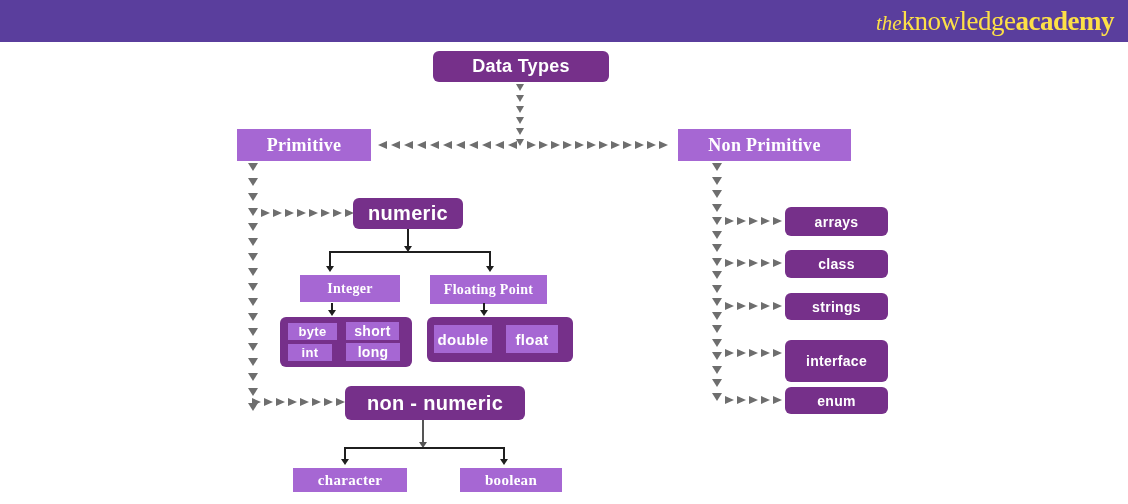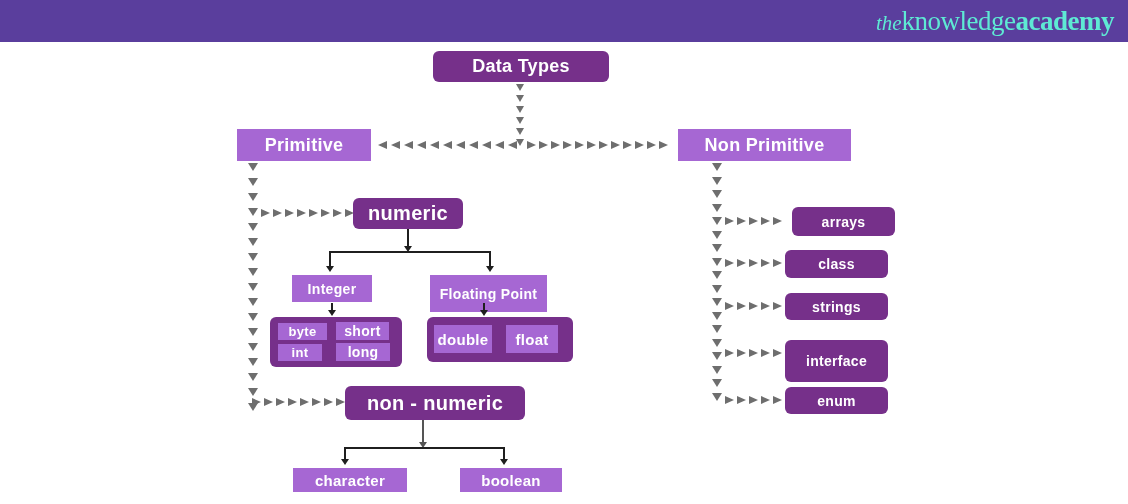--- a/index.html
+++ b/index.html
@@ -8,35 +8,35 @@
 
   .stage { position: absolute; left: 0; top: 0; width: 1128px; height: 504px; }
 
   
   .header {
     position: absolute; left: 0; top: 0; width: 1128px; height: 42px;
     background: var(--header-bg, #5a3e9d);
   }
   .logo {
     position: absolute; right: 14px; top: 50%; transform: translateY(-50%);
-    color: #5eead4; font-family: "Liberation Serif", serif; white-space: nowrap;
+    color: #fde047; font-family: "Liberation Serif", serif; white-space: nowrap;
     line-height: 1;
   }
   .logo .the { font-style: italic; font-size: 21px; font-weight: 400; }
   .logo .knowledge { font-size: 27px; font-weight: 400; letter-spacing: -0.5px; }
   .logo .academy { font-size: 27px; font-weight: 700; letter-spacing: -0.5px; }
 
   
   .node {
     position: absolute; display: flex; align-items: center; justify-content: center;
     color: var(--text-white, #fff); font-weight: 700; letter-spacing: 0.3px;
     text-align: center; white-space: nowrap;
   }
   .dark  { background: var(--box-dark, #76308a); border-radius: 6px; }
-  .light { background: var(--box-light, #a667d3); }
+  .light { background: var(--box-light, #a667d3); font-family: Liberation Serif, serif; }
 
   .fs18 { font-size: 18px; }
   .fs17 { font-size: 20px; }
   .fs15 { font-size: 15px; }
   .fs14 { font-size: 14px; }
   .fs13 { font-size: 13px; }
 
   
   .chain { position: absolute; display: flex; }
   .chain.row { flex-direction: row; align-items: center; }
@@ -157,29 +157,29 @@
   <div class="node dark fs17" style="left:353px; top:198px; width:110px; height:31px;">numeric</div>
 
   <div class="line" style="left:407px; top:229px; width:2px; height:18px;"></div>
   <div class="ah" style="left:404px; top:246px;"></div>
   <div class="line" style="left:330px; top:251px; width:160px; height:2px;"></div>
   <div class="line" style="left:329px; top:251px; width:2px; height:16px;"></div>
   <div class="ah" style="left:326px; top:266px;"></div>
   <div class="line" style="left:489px; top:251px; width:2px; height:16px;"></div>
   <div class="ah" style="left:486px; top:266px;"></div>
 
-  <div class="node light fs14" style="left:292px; top:275px; width:80px; height:27px;">Integer</div>
-  <div class="node light fs14" style="left:430px; top:275px; width:117px; height:37px;">Floating Point</div>
+  <div class="node light fs14" style="left:300px; top:275px; width:100px; height:27px;">Integer</div>
+  <div class="node light fs14" style="left:430px; top:275px; width:117px; height:29px;">Floating Point</div>
 
   <div class="line" style="left:331px; top:303px; width:2px; height:8px;"></div>
   <div class="ah" style="left:328px; top:310px;"></div>
   <div class="line" style="left:483px; top:303px; width:2px; height:8px;"></div>
   <div class="ah" style="left:480px; top:310px;"></div>
 
-  <div class="node dark" style="left:270px; top:317px; width:132px; height:50px;">
+  <div class="node dark" style="left:280px; top:317px; width:132px; height:50px;">
     <div class="chip fs13" style="left:8px;  top:6px;  width:49px; height:17px;">byte</div>
     <div class="chip fs14" style="left:66px; top:5px;  width:53px; height:18px;">short</div>
     <div class="chip fs13" style="left:8px;  top:27px; width:44px; height:17px;">int</div>
     <div class="chip fs14" style="left:66px; top:26px; width:54px; height:18px;">long</div>
   </div>
 
   <div class="node dark" style="left:427px; top:317px; width:146px; height:45px;">
     <div class="chip fs15" style="left:7px;  top:8px; width:58px; height:28px;">double</div>
     <div class="chip fs15" style="left:79px; top:8px; width:52px; height:28px;">float</div>
   </div>
@@ -246,19 +246,19 @@
       <div class="tri right"></div>
     </div>
   <div class="chain row" style="left:725px; top:396px; gap:3px;">
       <div class="tri right"></div>
       <div class="tri right"></div>
       <div class="tri right"></div>
       <div class="tri right"></div>
       <div class="tri right"></div>
     </div>
 
-  <div class="node dark fs14" style="left:785px; top:207px; width:103px; height:29px;margin-left:7px;">arrays</div>
+  <div class="node dark fs14" style="left:785px; top:207px; width:103px; height:29px;">arrays</div>
   <div class="node dark fs14" style="left:785px; top:293px; width:103px; height:27px;">strings</div>
   <div class="node dark fs14" style="left:785px; top:250px; width:103px; height:28px;">class</div>
   <div class="node dark fs14" style="left:785px; top:340px; width:103px; height:42px;text-align:center;">interface</div>
   <div class="node dark fs14" style="left:785px; top:387px; width:103px; height:27px;">enum</div>
 
 </div>
 
 </body></html>

